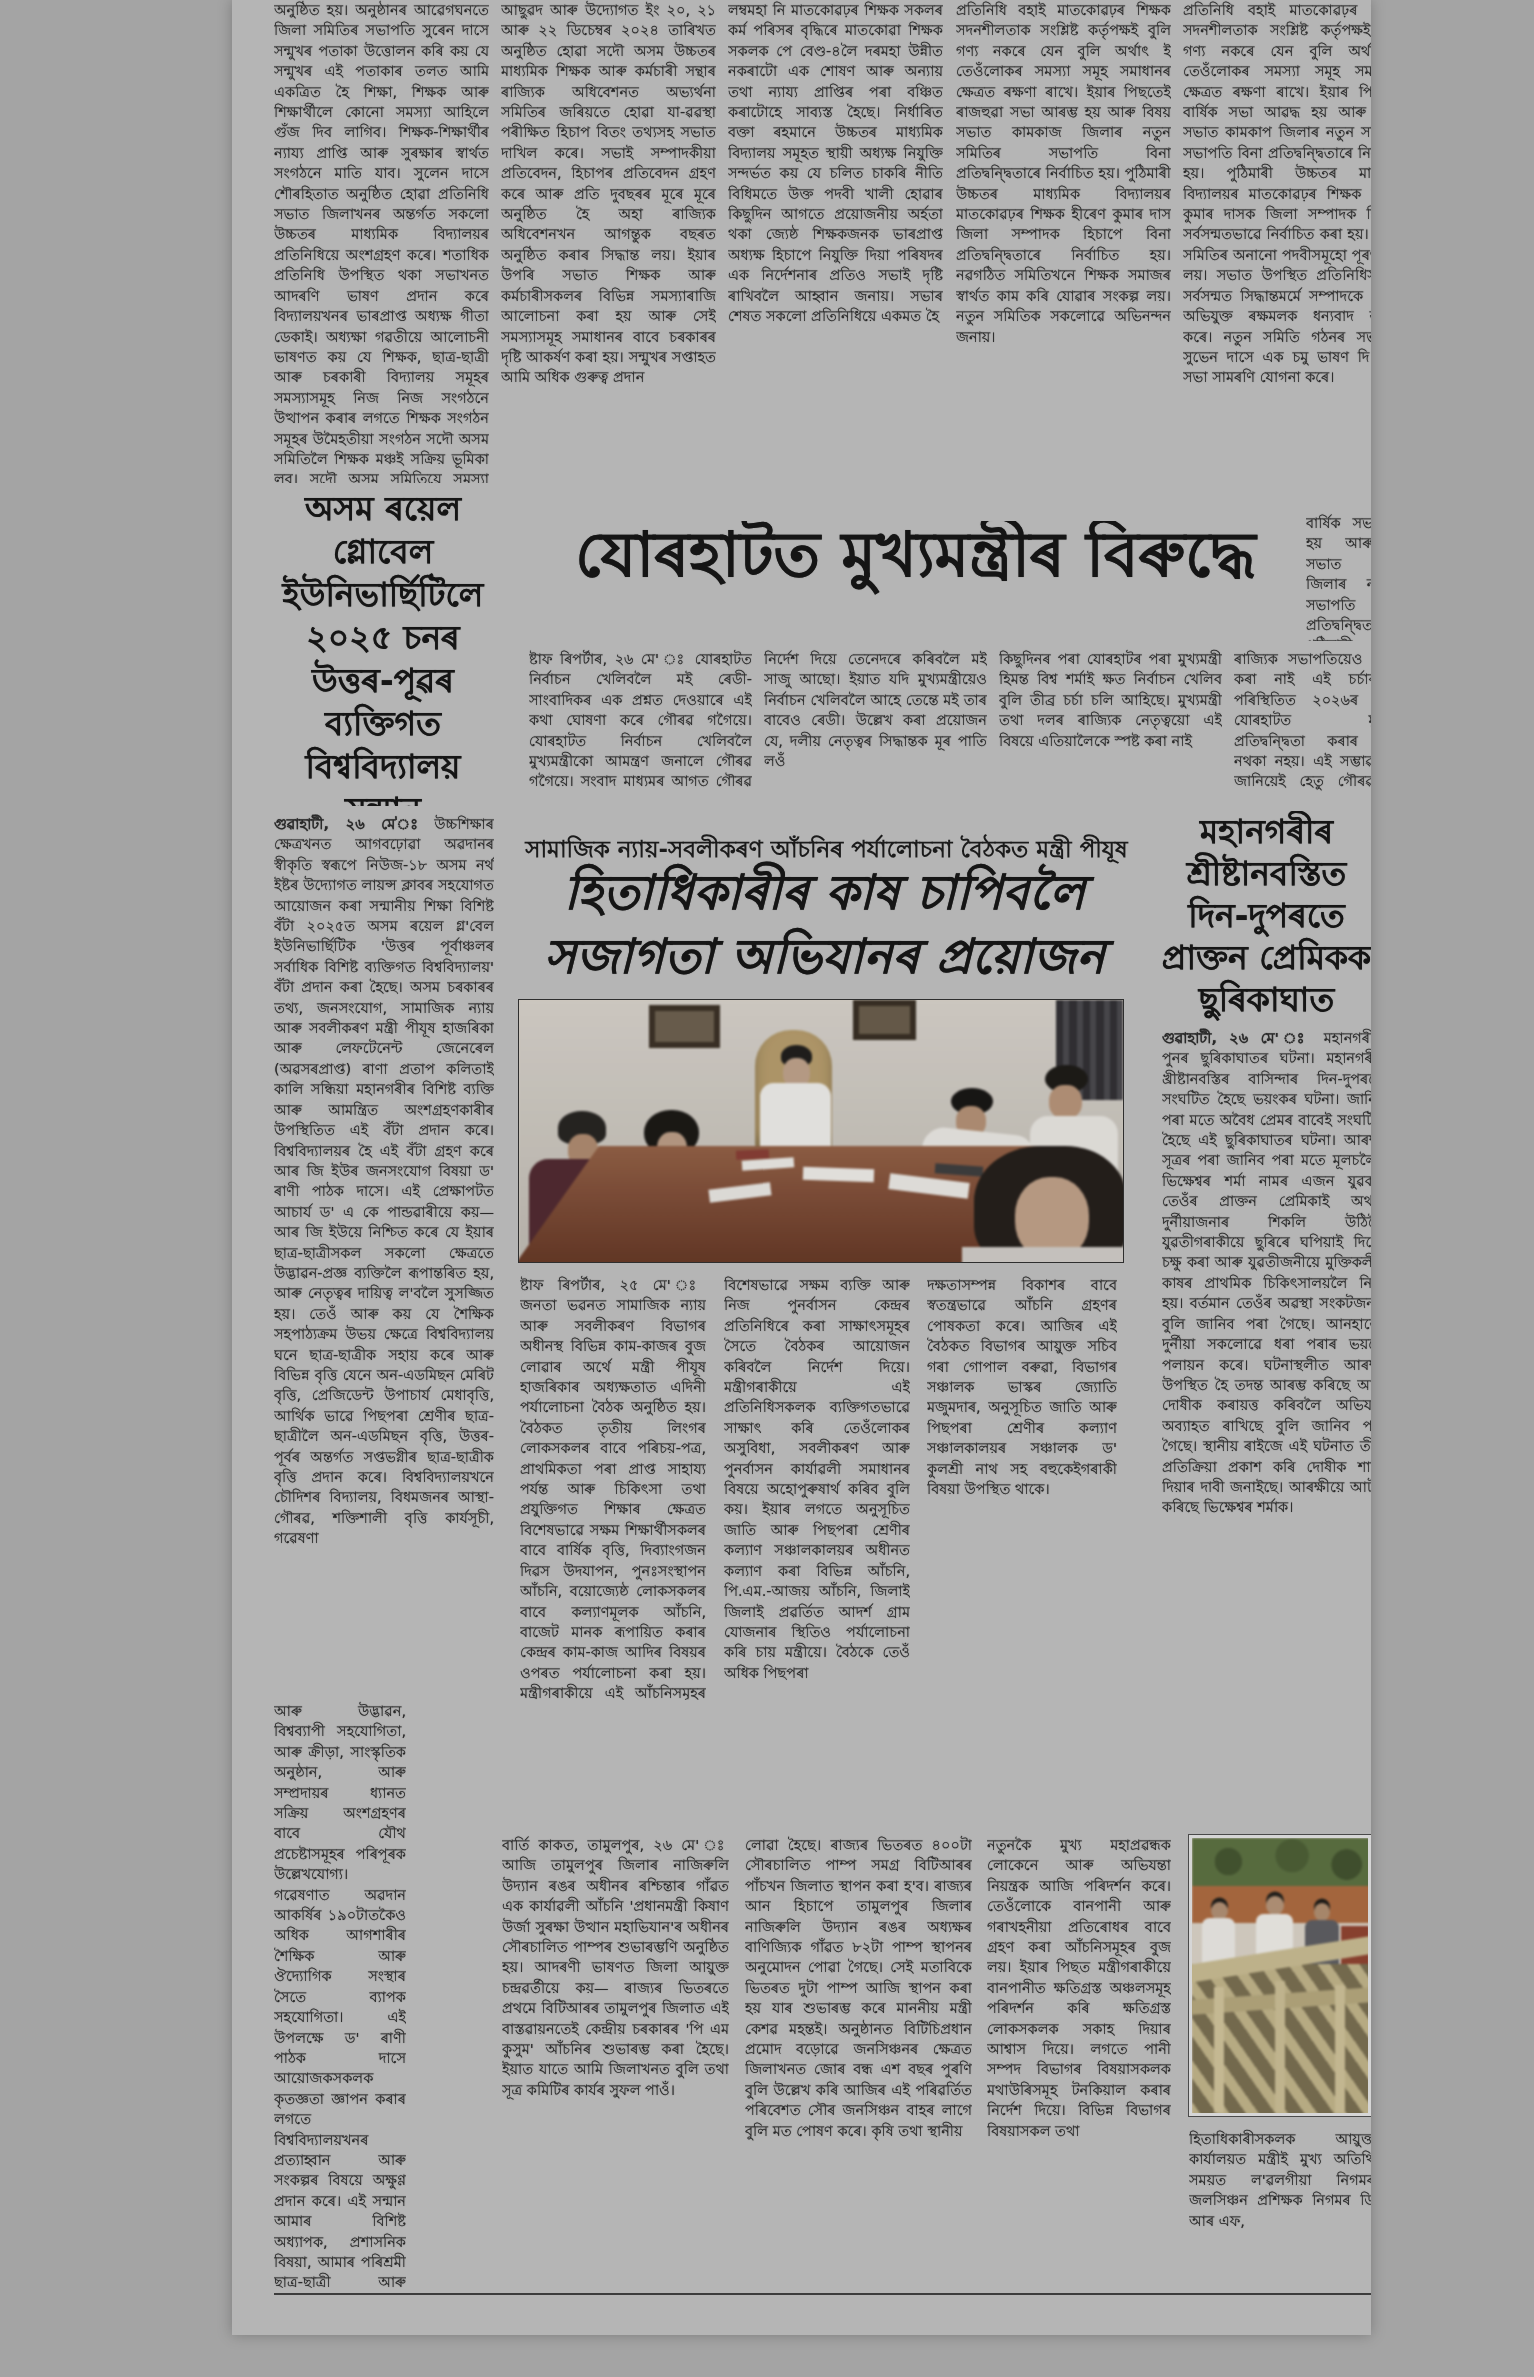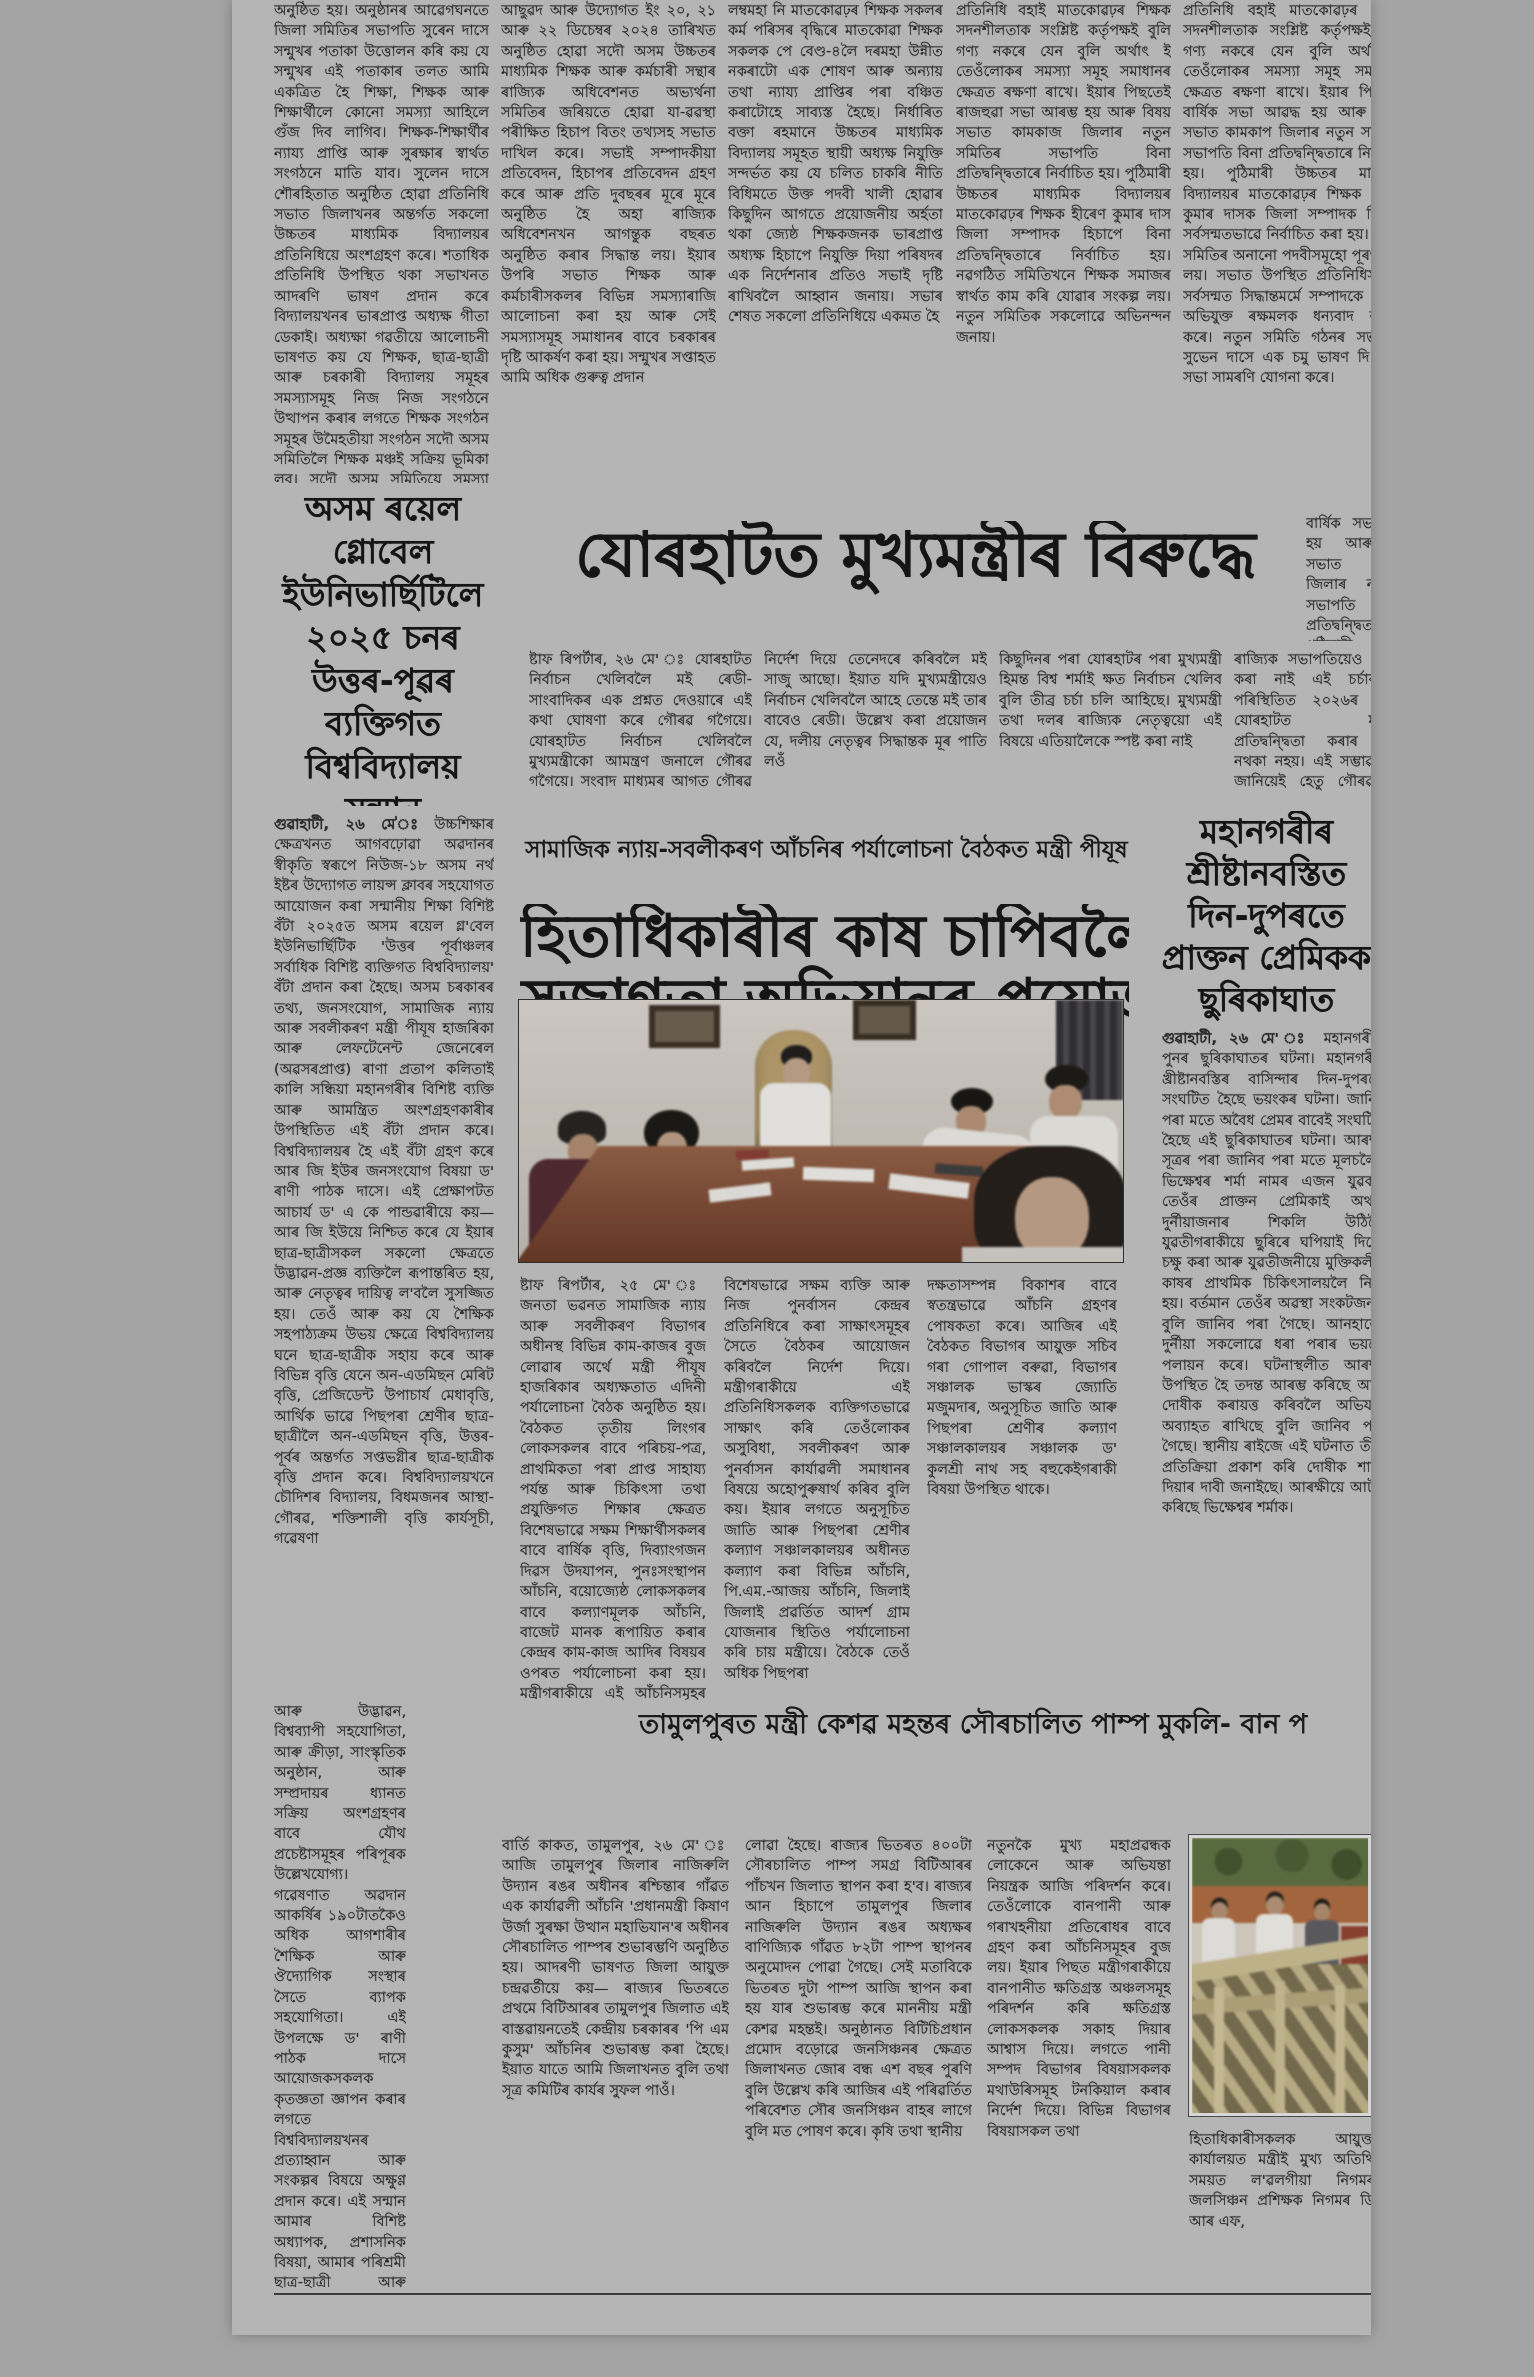--- a/index.html
+++ b/index.html
@@ -45,21 +45,21 @@
     <div>যোৰহাটত মুখ্যমন্ত্ৰীৰ বিৰুদ্ধে</div>
   </div>
   <div class="col" style="left:1074px; top:513px; width:119px; height:128px;">বাৰ্ষিক সভা আৱদ্ধ হয় আৰু বিষয় সভাত কামকাপ জিলাৰ নতুন স সভাপতি বিনা প্ৰতিদ্বন্দ্বিতাৰে নিৰ্বা পুঠিমাৰী উচ্চতৰ মাধ্যমিক বিদ মাতকোৱঢ়ৰ শিক্ষক হীৰেণ কুমাৰ দা জিলা সম্পাদক হিচাপে বিনা প্ৰতিদ্ব</div>
 
   <div class="col" style="left:297px;  top:649px; width:223px; height:143px;">ষ্টাফ ৰিপৰ্টাৰ, ২৬ মে' ঃ যোৰহাটত নিৰ্বাচন খেলিবলৈ মই ৰেডী- সাংবাদিকৰ এক প্ৰশ্নত দেওয়াৰে এই কথা ঘোষণা কৰে গৌৰৱ গগৈয়ে। যোৰহাটত নিৰ্বাচন খেলিবলৈ মুখ্যমন্ত্ৰীকো আমন্ত্ৰণ জনালে গৌৰৱ গগৈয়ে। সংবাদ মাধ্যমৰ আগত গৌৰৱ গগৈয়ে কয় যে দলে যিধৰণে</div>
   <div class="col" style="left:767px; top:649px; width:223px; height:143px;">কিছুদিনৰ পৰা যোৰহাটৰ পৰা মুখ্যমন্ত্ৰী হিমন্ত বিশ্ব শৰ্মাই ক্ষত নিৰ্বাচন খেলিব বুলি তীব্ৰ চৰ্চা চলি আহিছে। মুখ্যমন্ত্ৰী তথা দলৰ ৰাজ্যিক নেতৃত্বয়ো এই বিষয়ে এতিয়ালৈকে স্পষ্ট কৰা নাই</div>
   <div class="col" style="left:532px;  top:649px; width:223px; height:143px;">নিৰ্দেশ দিয়ে তেনেদৰে কৰিবলৈ মই সাজু আছো। ইয়াত যদি মুখ্যমন্ত্ৰীয়েও নিৰ্বাচন খেলিবলৈ আহে তেন্তে মই তাৰ বাবেও ৰেডী। উল্লেখ কৰা প্ৰয়োজন যে, দলীয় নেতৃত্বৰ সিদ্ধান্তক মূৰ পাতি লওঁ</div>
   <div class="col" style="left:1002px; top:649px; width:193px; height:143px;">ৰাজ্যিক সভাপতিয়েও পোনচাটে কৰা নাই এই চৰ্চাক। এনে পৰিস্থিতিত ২০২৬ৰ নিৰ্বাচনত যোৰহাটত মুখ্যমন্ত্ৰীয়ে প্ৰতিদ্বন্দ্বিতা কৰাৰ সম্ভাৱনা নথকা নহয়। এই সম্ভাৱনাৰ কথা জানিয়েই হেতু গৌৰৱ গগৈয়ে যোৰহাটতেই জনলৈ মুখ্যমন্ত্ৰী ড' হিমন্ত বিশ্ব শ</div>
 
   <div class="kicker" style="left:290px; top:831px; width:609px; font-size:23px;">সামাজিক ন্যায়-সবলীকৰণ আঁচনিৰ পৰ্যালোচনা বৈঠকত মন্ত্ৰী পীযূষ</div>
-  <div class="headline" style="left:288px; top:904px; width:609px; height:132px; font-size:58px; line-height:64px; white-space:nowrap;">
+  <div class="headline" style="left:288px; top:860px; width:609px; height:132px; font-size:48px; line-height:64px; white-space:nowrap;font-style:italic;">
     <div>হিতাধিকাৰীৰ কাষ চাপিবলৈ</div>
     <div>সজাগতা অভিযানৰ প্ৰয়োজন</div>
   </div>
 
   <div class="photo" style="left:286px; top:999px; width:606px; height:264px;">
     <div id="photo1-inner">
       <div class="ph" style="inset:0;background:linear-gradient(180deg,#d6cfc5 0%,#cac3b8 55%,#beb7ac 100%);"></div>
       <div class="ph" style="left:130px;top:4.5px;width:71px;height:43px;background:#6d5c44;border:6px solid #3b2c1d;"></div>
       <div class="ph" style="left:334px;top:0;width:63px;height:40px;background:#6a5940;border:6px solid #382a1b;"></div>
       <div class="ph" style="right:0;top:0;width:67px;height:100px;background:repeating-linear-gradient(90deg,#2e2c31 0 7.4px,#47454c 7.4px 13.4px);"></div>
@@ -102,21 +102,20 @@
     <div>শ্ৰীষ্টানবস্তিত</div>
     <div>দিন-দুপৰতে</div>
     <div>প্ৰাক্তন প্ৰেমিকক</div>
     <div>ছুৰিকাঘাত</div>
   </div>
   <div class="col" style="left:930px; top:1028px; width:223px; height:666px;">
       <span class="dateline">গুৱাহাটী, ২৬ মে' ঃ</span>
       <span>মহানগৰীত পুনৰ ছুৰিকাঘাতৰ ঘটনা। মহানগৰীৰ খ্ৰীষ্টানবস্তিৰ বাসিন্দাৰ দিন-দুপৰতে সংঘটিত হৈছে ভয়ংকৰ ঘটনা। জানিব পৰা মতে অবৈধ প্ৰেমৰ বাবেই সংঘটিত হৈছে এই ছুৰিকাঘাতৰ ঘটনা। আৰক্ষী সূত্ৰৰ পৰা জানিব পৰা মতে মূলচলৈন ভিক্ষেশ্বৰ শৰ্মা নামৰ এজন যুৱকক তেওঁৰ প্ৰাক্তন প্ৰেমিকাই অৰ্থাৎ দুৰ্নীয়াজনাৰ শিকলি উঠিলৈ যুৱতীগৰাকীয়ে ছুৰিৰে ঘপিয়াই দিয়ে। চক্ষু কৰা আৰু যুৱতীজনীয়ে মুক্তিকলীৰ কাষৰ প্ৰাথমিক চিকিৎসালয়লৈ নিয়া হয়। বৰ্তমান তেওঁৰ অৱস্থা সংকটজনক বুলি জানিব পৰা গৈছে। আনহাতে, দুৰ্নীয়া সকলোৱে ধৰা পৰাৰ ভয়তে পলায়ন কৰে। ঘটনাস্থলীত আৰক্ষী উপস্থিত হৈ তদন্ত আৰম্ভ কৰিছে আৰু দোষীক কৰায়ত্ত কৰিবলৈ অভিযান অব্যাহত ৰাখিছে বুলি জানিব পৰা গৈছে। স্থানীয় ৰাইজে এই ঘটনাত তীব্ৰ প্ৰতিক্ৰিয়া প্ৰকাশ কৰি দোষীক শাস্তি দিয়াৰ দাবী জনাইছে। আৰক্ষীয়ে আটক কৰিছে ভিক্ষেশ্বৰ শৰ্মাক।</span>
   </div>
 
-  <div class="kicker" style="left:288px; top:1703px; width:892px; font-size:27px; text-align:left; padding-left:119px;">তামুলপুৰত মন্ত্ৰী কেশৱ মহন্তৰ সৌৰচালিত পাম্প মুকলি- বান প</div>
 
   <div class="col" style="left:270px;  top:1835px; width:227px; height:458px;">বাৰ্তি কাকত, তামুলপুৰ, ২৬ মে' ঃ আজি তামুলপুৰ জিলাৰ নাজিৰুলি উদ্যান ৰঙৰ অধীনৰ ৰশ্চিন্তাৰ গাঁৱত এক কাৰ্যাৱলী আঁচনি 'প্ৰধানমন্ত্ৰী কিষাণ উৰ্জা সুৰক্ষা উত্থান মহাভিযান'ৰ অধীনৰ সৌৰচালিত পাম্পৰ শুভাৰম্ভণি অনুষ্ঠিত হয়। আদৰণী ভাষণত জিলা আয়ুক্ত চন্দ্ৰৱৰ্তীয়ে কয়— ৰাজ্যৰ ভিতৰতে প্ৰথমে বিটিআৰৰ তামুলপুৰ জিলাত এই বাস্তৱায়নতেই কেন্দ্ৰীয় চৰকাৰৰ 'পি এম কুসুম' আঁচনিৰ শুভাৰম্ভ কৰা হৈছে। ইয়াত যাতে আমি জিলাখনত বুলি তথা সূত্ৰ কমিটিৰ কাৰ্যৰ সুফল পাওঁ।</div>
   <div class="col" style="left:513px;  top:1835px; width:227px; height:458px;">লোৱা হৈছে। ৰাজ্যৰ ভিতৰত ৪০০টা সৌৰচালিত পাম্প সমগ্ৰ বিটিআৰৰ পাঁচখন জিলাত স্থাপন কৰা হ'ব। ৰাজ্যৰ আন হিচাপে তামুলপুৰ জিলাৰ নাজিৰুলি উদ্যান ৰঙৰ অধ্যক্ষৰ বাণিজ্যিক গাঁৱত ৮২টা পাম্প স্থাপনৰ অনুমোদন পোৱা গৈছে। সেই মতাবিকে ভিতৰত দুটা পাম্প আজি স্থাপন কৰা হয় যাৰ শুভাৰম্ভ কৰে মাননীয় মন্ত্ৰী কেশৱ মহন্তই। অনুষ্ঠানত বিটিচিপ্ৰধান প্ৰমোদ বড়োৱে জনসিঞ্চনৰ ক্ষেত্ৰত জিলাখনত জোৰ বন্ধ এশ বছৰ পুৰণি বুলি উল্লেখ কৰি আজিৰ এই পৰিৱৰ্তিত পৰিবেশত সৌৰ জনসিঞ্চন বাহৰ লাগে বুলি মত পোষণ কৰে। কৃষি তথা স্থানীয়</div>
   <div class="col" style="left:755px; top:1835px; width:184px; height:458px;">নতুনকৈ মুখ্য মহাপ্ৰৱন্ধক লোকেনে আৰু অভিযন্তা নিয়ন্ত্ৰক আজি পৰিদৰ্শন কৰে। তেওঁলোকে বানপানী আৰু গৰাখহনীয়া প্ৰতিৰোধৰ বাবে গ্ৰহণ কৰা আঁচনিসমূহৰ বুজ লয়। ইয়াৰ পিছত মন্ত্ৰীগৰাকীয়ে বানপানীত ক্ষতিগ্ৰস্ত অঞ্চলসমূহ পৰিদৰ্শন কৰি ক্ষতিগ্ৰস্ত লোকসকলক সকাহ দিয়াৰ আশ্বাস দিয়ে। লগতে পানী সম্পদ বিভাগৰ বিষয়াসকলক মথাউৰিসমূহ টনকিয়াল কৰাৰ নিৰ্দেশ দিয়ে। বিভিন্ন বিভাগৰ বিষয়াসকল তথা</div>
 
   <div class="photo" style="left:957px; top:1835px; width:182px; height:281px; border:3px solid #d6d6d6; outline:0.7px solid #4a4a4a;">
     <div id="photo2-inner">
       <div class="ph" style="left:0;top:0;width:182px;height:59px;background:
         radial-gradient(circle at 20% 40%, #3c5420 0 13.4px, transparent 14px),
         radial-gradient(circle at 55% 30%, #445e24 0 16.3px, transparent 17px),

